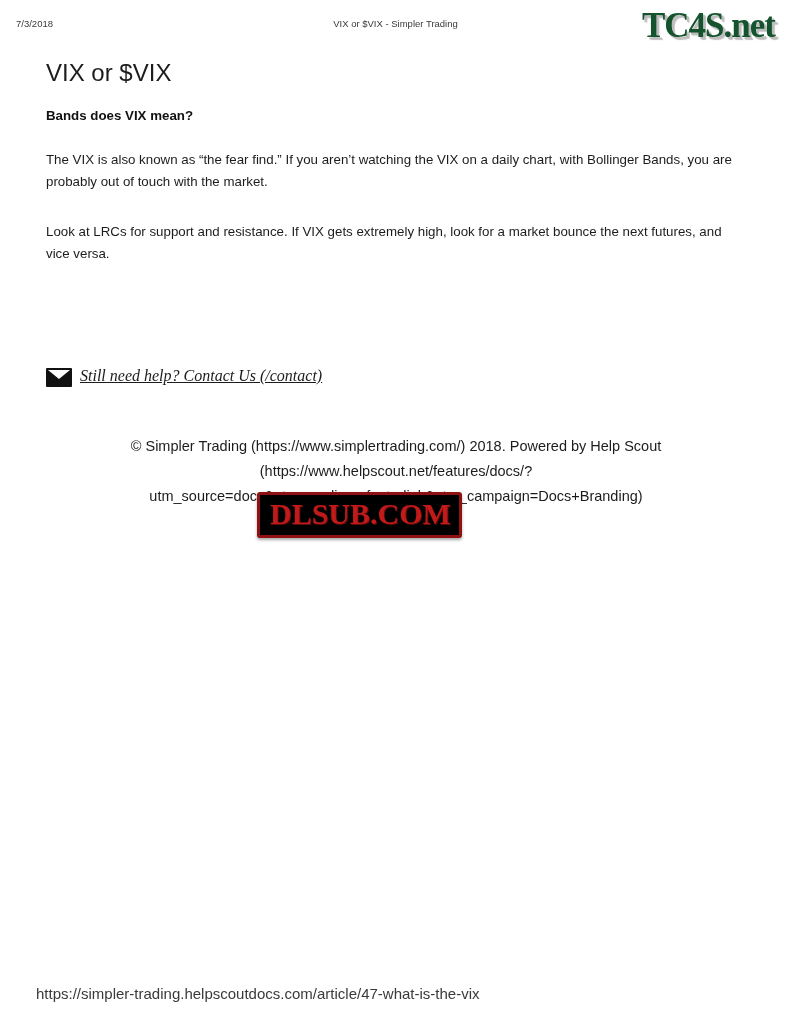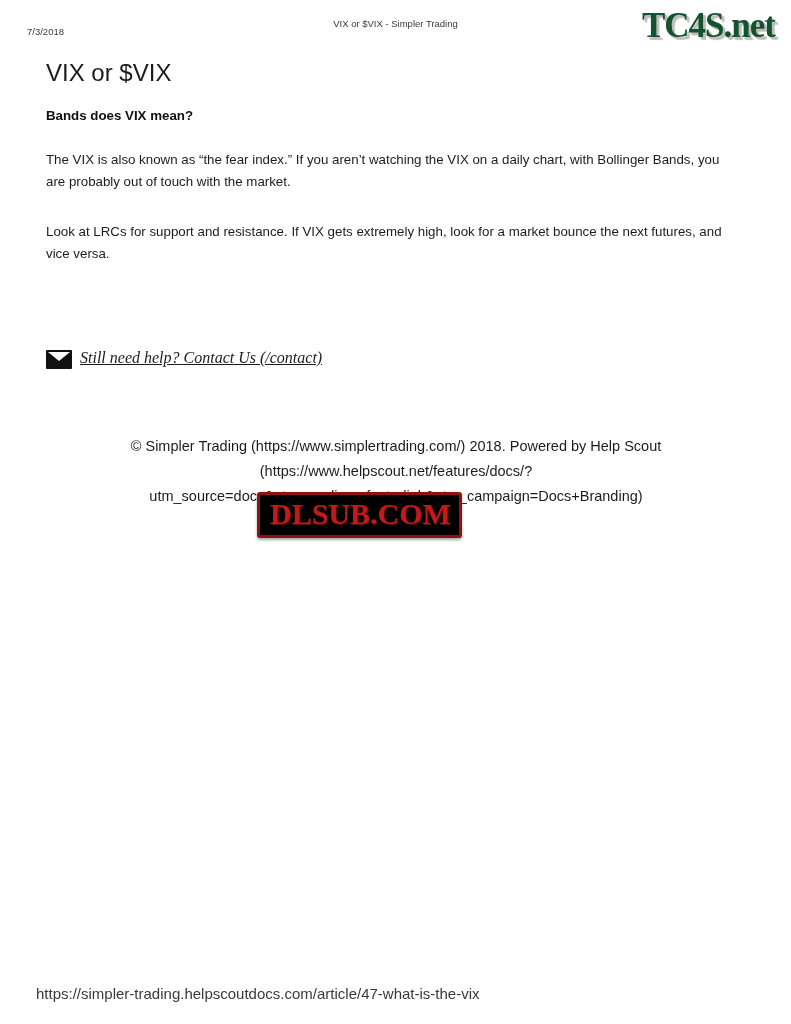--- a/index.html
+++ b/index.html
@@ -29,24 +29,23 @@
     position: absolute;
     top: 18px;
     left: 0;
     width: 791px;
     height: 14px;
     font-size: 9.5px;
     color: #3a3a3a;
   }
   .print-date {
     position: absolute;
-    left: 27px;
+    left: 16px;
     top: 0;
     white-space: nowrap;
-    margin-top: 8px;
   }
   .print-title {
     position: absolute;
     left: 0;
     top: 0;
     width: 791px;
     text-align: center;
     white-space: nowrap;
   }
 
@@ -125,21 +124,21 @@
     line-height: 1.65;
     color: #1c1c1c;
     margin: 0 0 28px 0;
     max-width: 694px;
   }
 
   
   .help-row {
     position: absolute;
     left: 46px;
-    top: 344px;
+    top: 362px;
     width: 700px;
     height: 34px;
     text-align: center;
   }
   .envelope-icon {
     position: absolute;
     left: 0;
     top: 6px;
     width: 26px;
     height: 19px;
@@ -210,21 +209,21 @@
   <div class="print-header">
     <div class="print-date">7/3/2018</div>
     <div class="print-title">VIX or $VIX - Simpler Trading</div>
   </div>
 
   <div class="wm-tc4s">TC4S.net</div>
 
   <div class="article">
     <h1 class="article-title">VIX or $VIX</h1>
     <p class="subhead">Bands does VIX mean?</p>
-    <p class="para">The VIX is also known as “the fear index.” If you aren’t watching the VIX on a daily chart, with Bollinger Bands, you are probably out of touch with the market.</p>
+    <p class="para">The VIX is also known as “the fear find.” If you aren’t watching the VIX on a daily chart, with Bollinger Bands, you are probably out of touch with the market.</p>
     <p class="para">Look at LRCs for support and resistance. If VIX gets extremely high, look for a market bounce the next futures, and vice versa.</p>
   </div>
 
   <div class="help-row">
     <span class="envelope-icon"></span>
     <a class="help-link" href="#">Still need help? Contact Us (/contact)</a>
   </div>
 
   <div class="copyright">© Simpler Trading (https://www.simplertrading.com/) 2018. Powered by Help Scout (https://www.helpscout.net/features/docs/?utm_source=docs&amp;utm_medium=footerlink&amp;utm_campaign=Docs+Branding)</div>
 

